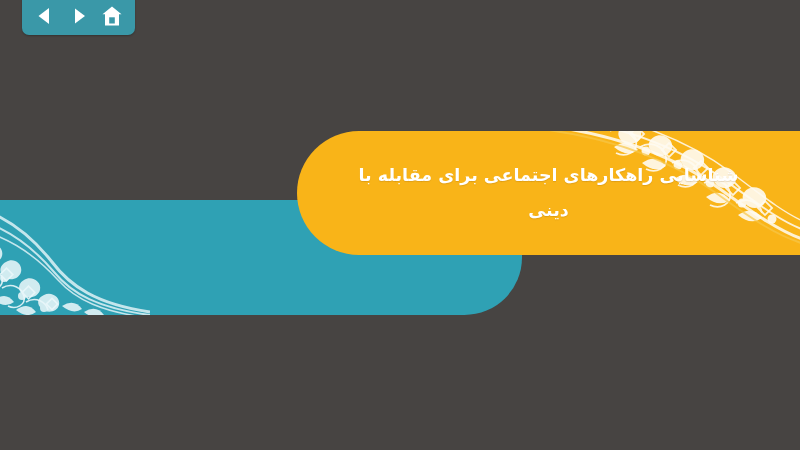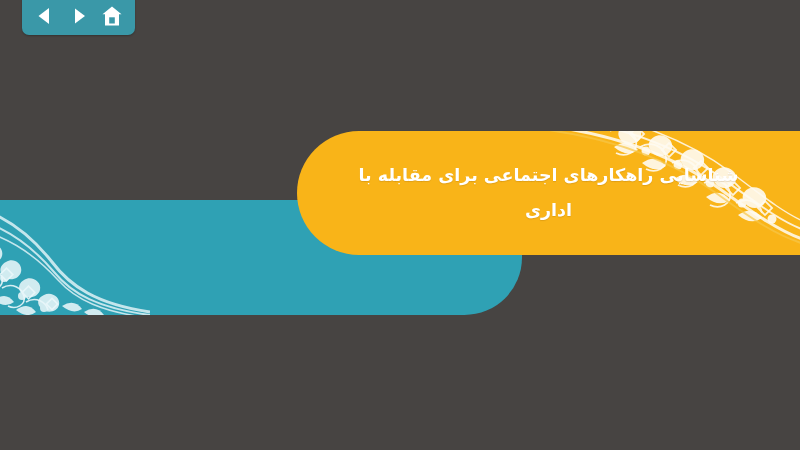--- a/index.html
+++ b/index.html
@@ -200,18 +200,18 @@
         <rect x="178" y="52" width="10" height="10" transform="rotate(45 183 57)"></rect>
         <rect x="210" y="72" width="10" height="10" transform="rotate(45 215 77)"></rect>
       </g>
       <g fill="none" stroke="#F6C84C" stroke-width="2" opacity="0.7">
         <path d="M-10 -2 C 56 6, 116 26, 166 62 C 202 88, 228 106, 258 114"></path>
       </g>
     </svg>
 
     <div id="title-text">
       <div class="title-line">شناسایی راهکارهای اجتماعی برای مقابله با</div>
-      <div class="title-line">اداری</div>
+      <div class="title-line">دینی</div>
     </div>
 
   </div>
 
 </div>
 
 </body></html>

